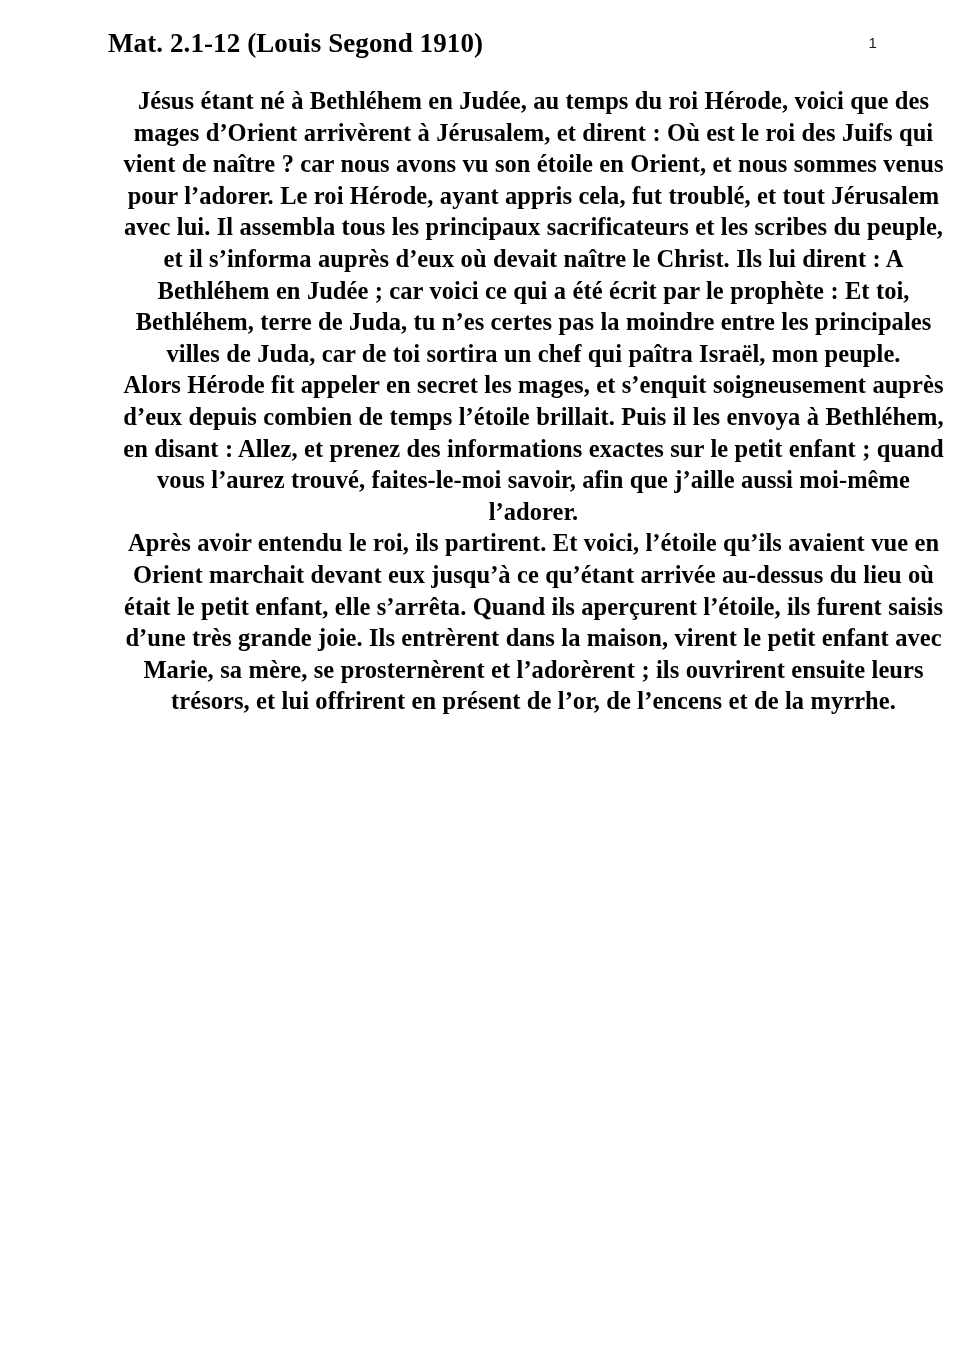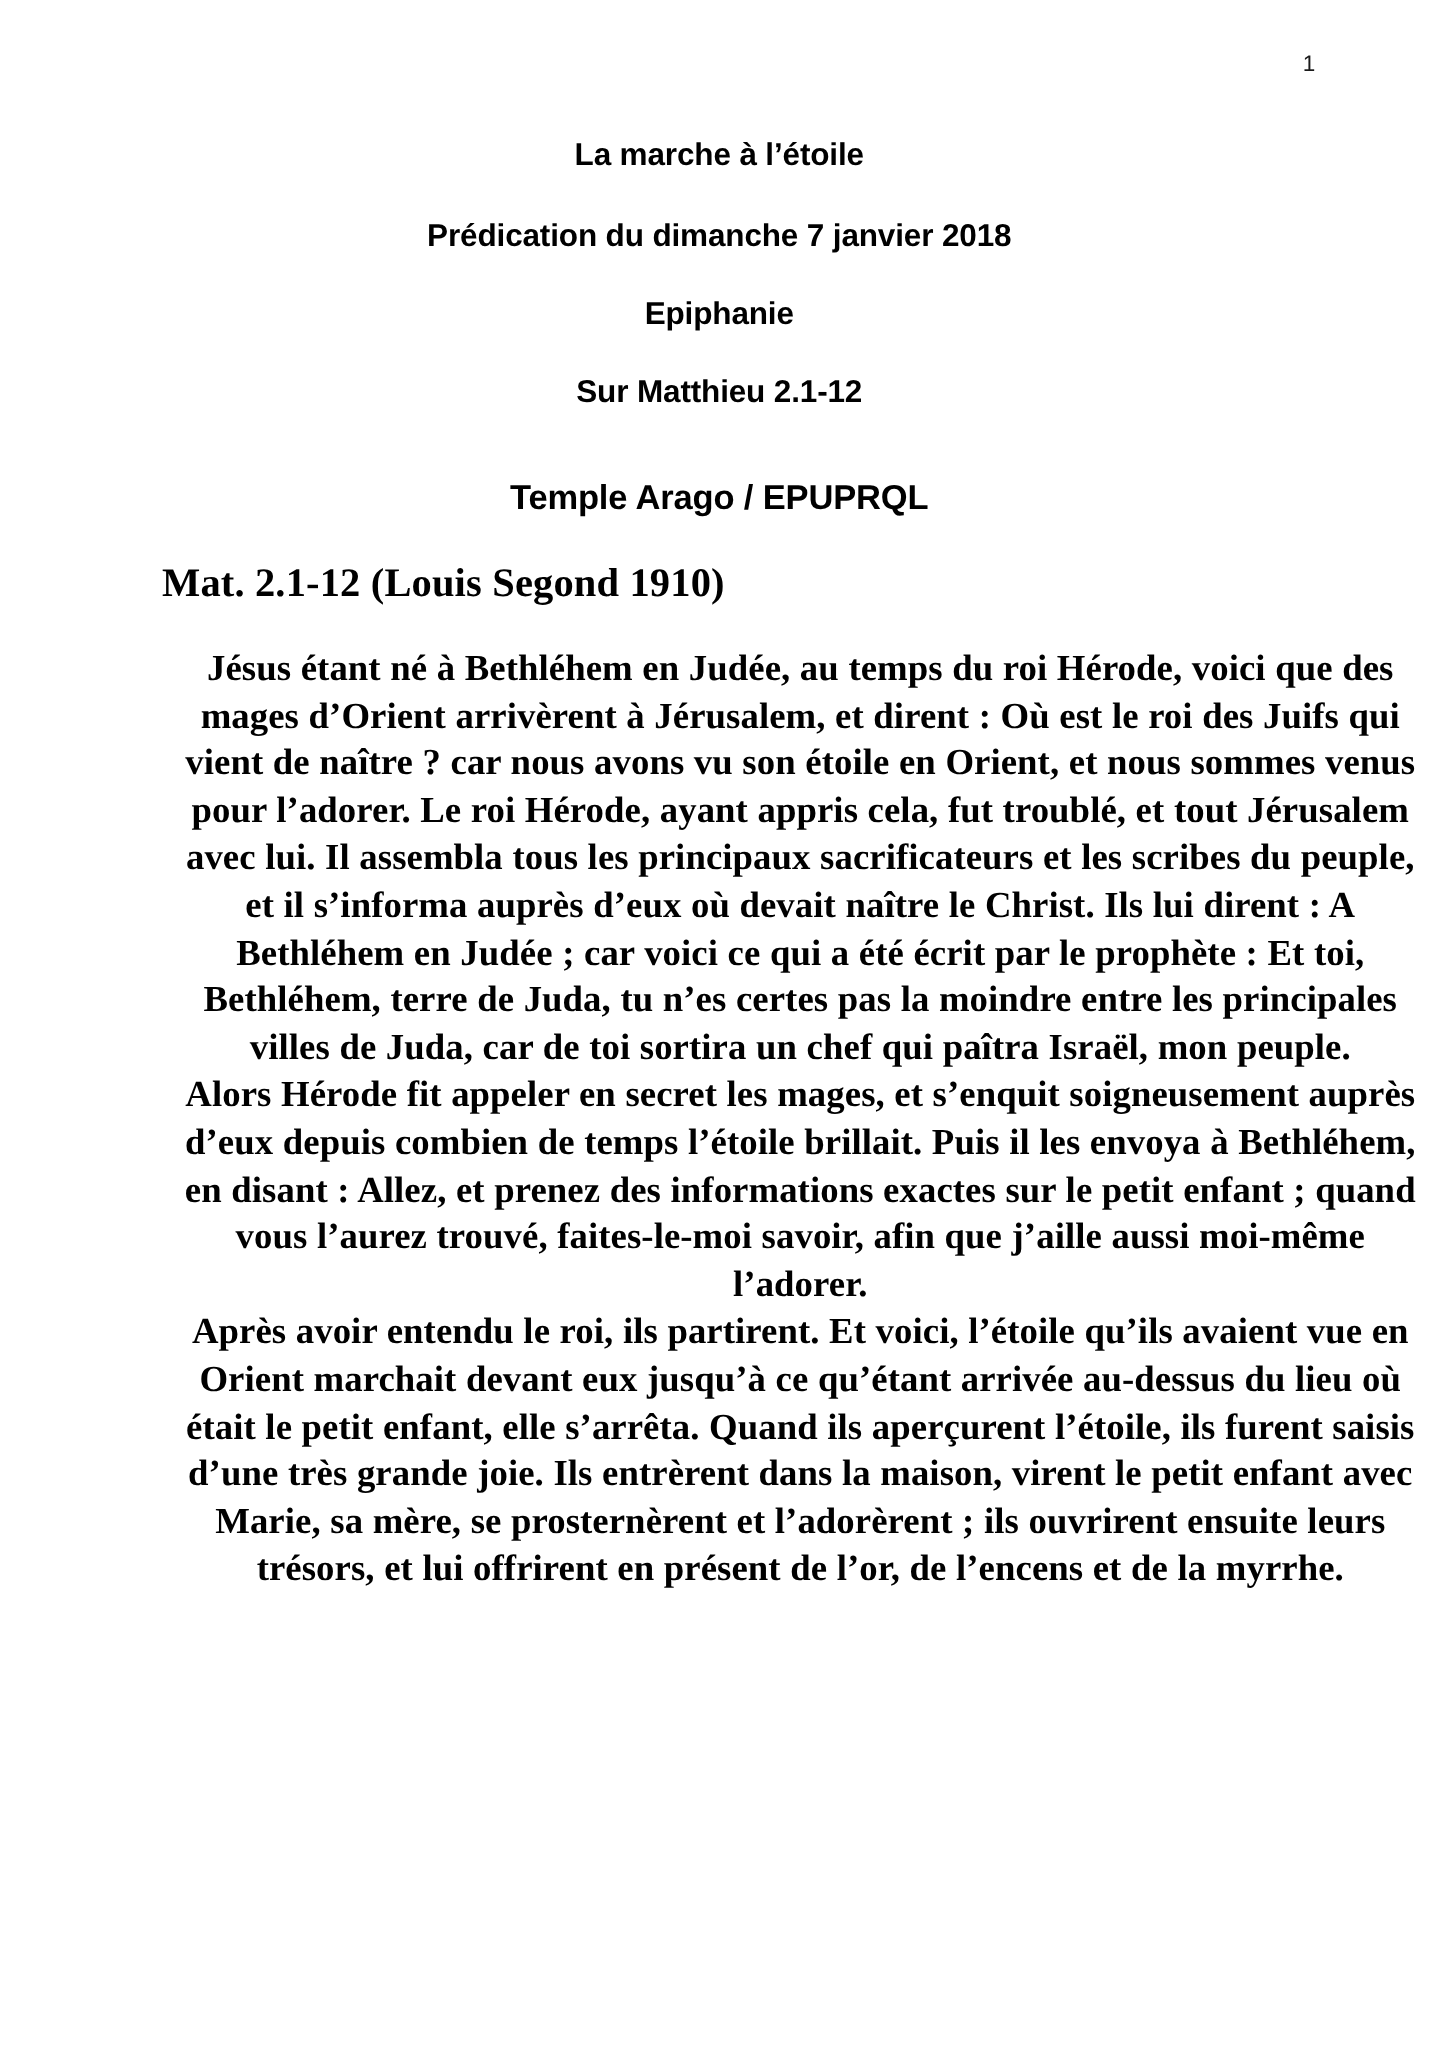--- a/index.html
+++ b/index.html
@@ -68,27 +68,20 @@
     margin: 0;
   }
 </style>
 </head>
 <body>
 
 <div class="page">
 
   <div class="page-number">1</div>
 
-  <div class="headings">
-    <div class="heading h-title">La marche à l’étoile</div>
-    <div class="heading h-sub1">Prédication du dimanche 7 janvier 2018</div>
-    <div class="heading h-sub2">Epiphanie</div>
-    <div class="heading h-sub3">Sur Matthieu 2.1-12</div>
-    <div class="heading h-venue">Temple Arago / EPUPRQL</div>
-  </div>
 
   <div class="body-block">
     <div class="scripture-ref">Mat. 2.1-12 (Louis Segond 1910)</div>
 
     <div class="passage">
       <p>Jésus étant né à Bethléhem en Judée, au temps du roi Hérode, voici que des mages d’Orient arrivèrent à Jérusalem, et dirent : Où est le roi des Juifs qui vient de naître ? car nous avons vu son étoile en Orient, et nous sommes venus pour l’adorer. Le roi Hérode, ayant appris cela, fut troublé, et tout Jérusalem avec lui. Il assembla tous les principaux sacrificateurs et les scribes du peuple, et il s’informa auprès d’eux où devait naître le Christ. Ils lui dirent : A Bethléhem en Judée ; car voici ce qui a été écrit par le prophète : Et toi, Bethléhem, terre de Juda, tu n’es certes pas la moindre entre les principales villes de Juda, car de toi sortira un chef qui paîtra Israël, mon peuple.</p>
       <p>Alors Hérode fit appeler en secret les mages, et s’enquit soigneusement auprès d’eux depuis combien de temps l’étoile brillait. Puis il les envoya à Bethléhem, en disant : Allez, et prenez des informations exactes sur le petit enfant ; quand vous l’aurez trouvé, faites-le-moi savoir, afin que j’aille aussi moi-même l’adorer.</p>
       <p>Après avoir entendu le roi, ils partirent. Et voici, l’étoile qu’ils avaient vue en Orient marchait devant eux jusqu’à ce qu’étant arrivée au-dessus du lieu où était le petit enfant, elle s’arrêta. Quand ils aperçurent l’étoile, ils furent saisis d’une très grande joie. Ils entrèrent dans la maison, virent le petit enfant avec Marie, sa mère, se prosternèrent et l’adorèrent ; ils ouvrirent ensuite leurs trésors, et lui offrirent en présent de l’or, de l’encens et de la myrrhe.</p>
     </div>
   </div>

